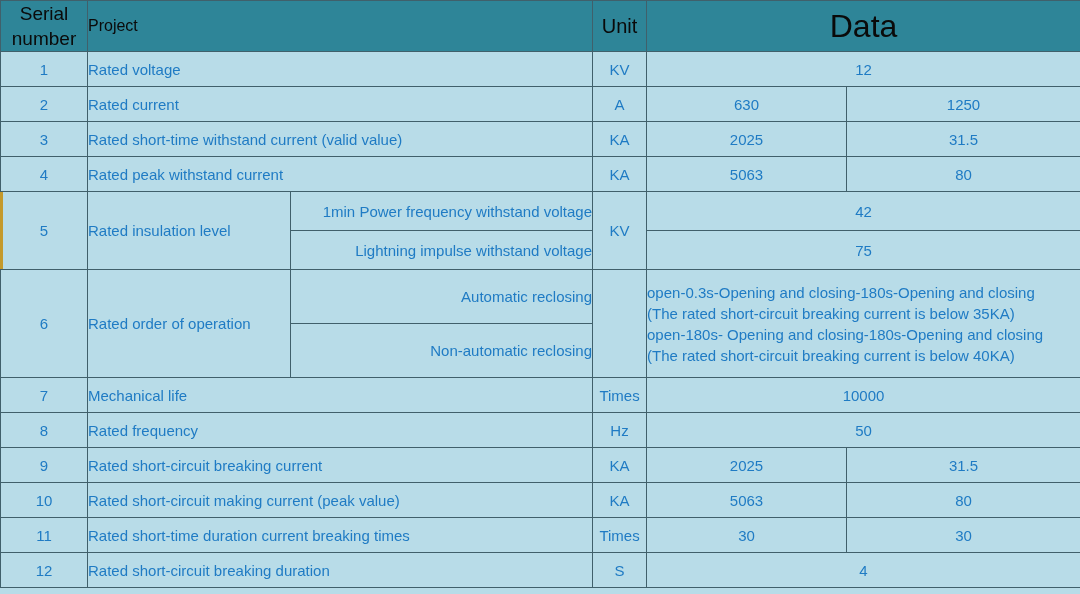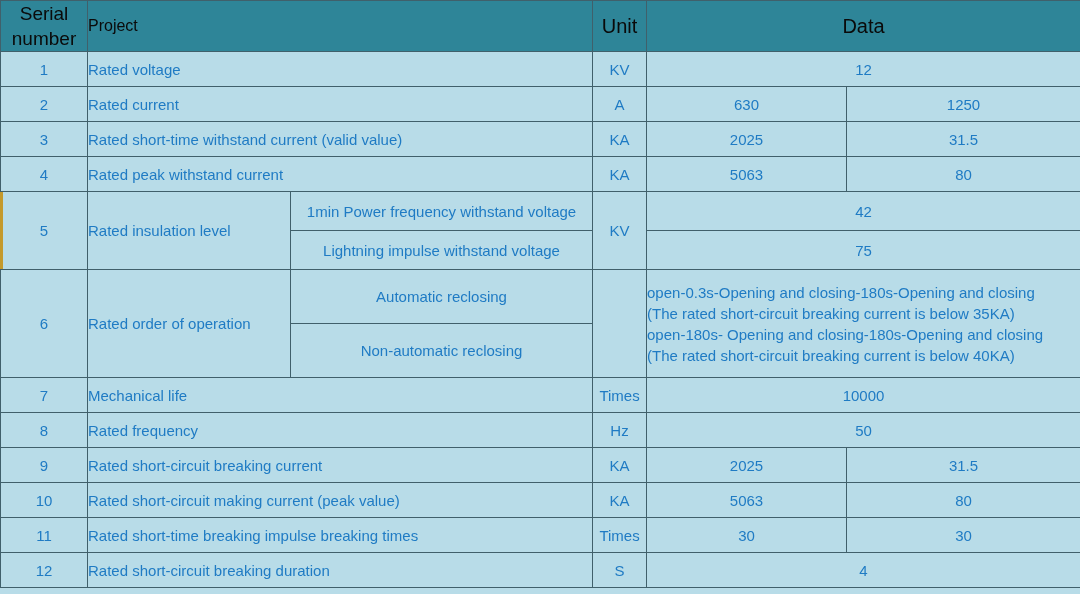--- a/index.html
+++ b/index.html
@@ -43,37 +43,37 @@
   }
   .hdr-left {
     text-align: left;
     padding-left: 6px;
     font-size: 16px;
   }
   .hdr-unit {
     font-size: 20px;
   }
   .hdr-data {
-    font-size: 20px;
+    font-size: 32px;
   }
 
   
   .c {
     color: #1f7bc4;
     font-size: 15px;
   }
   .c-num {
     text-align: center;
   }
   .c-proj {
     text-align: left;
     padding-left: 6px;
   }
   .c-sub {
-    text-align: center;
+    text-align: right;
     padding: 0 4px;
   }
   .c-unit {
     text-align: center;
   }
   .c-data {
     text-align: center;
   }
   .c-data-pair {
     text-align: center;
@@ -228,21 +228,21 @@
       <div class="pair-inner">
         <span>50</span>
         <span>63</span>
       </div>
     </td>
     <td class="c c-data">80</td>
   </tr>
 
   <tr style="height:35px">
     <td class="c c-num">11</td>
-    <td class="c c-proj" colspan="2">Rated short-time breaking impulse breaking times</td>
+    <td class="c c-proj" colspan="2">Rated short-time duration current breaking times</td>
     <td class="c c-unit">Times</td>
     <td class="c c-data">30</td>
     <td class="c c-data">30</td>
   </tr>
 
   <tr style="height:35px">
     <td class="c c-num">12</td>
     <td class="c c-proj" colspan="2">Rated short-circuit breaking duration</td>
     <td class="c c-unit">S</td>
     <td class="c c-data" colspan="2">4</td>

